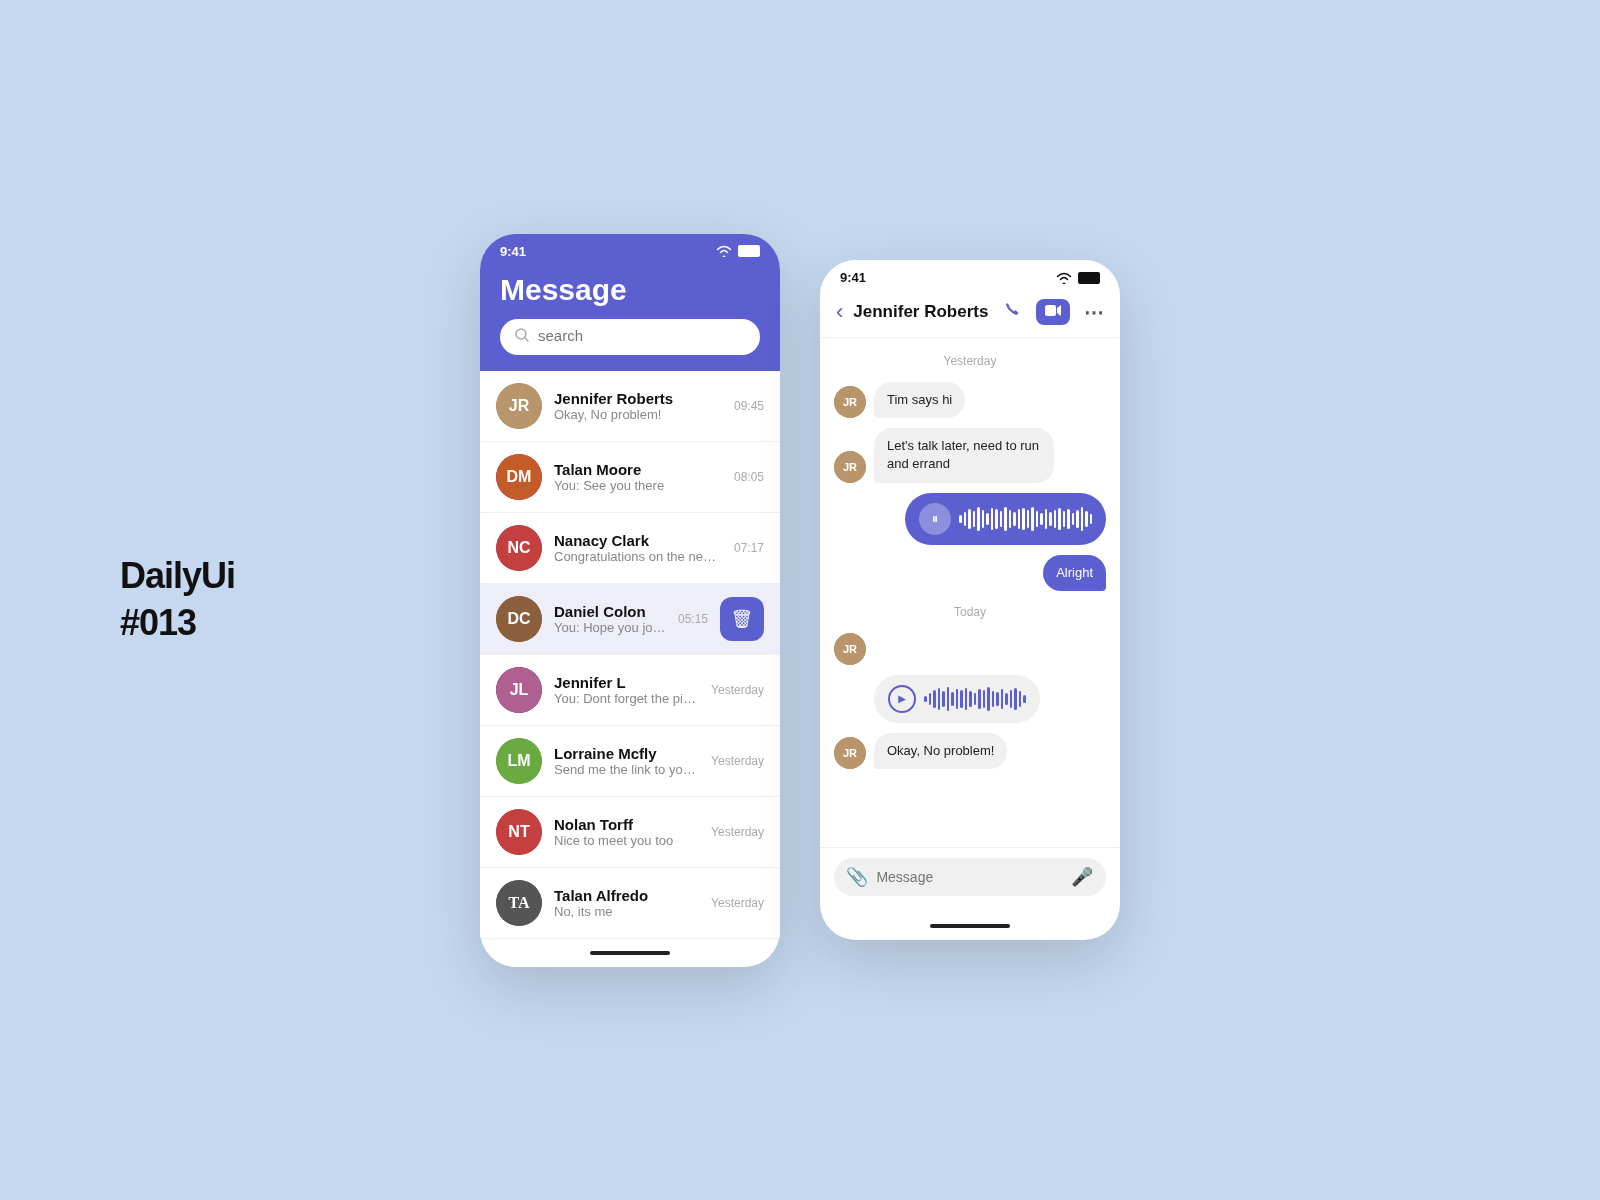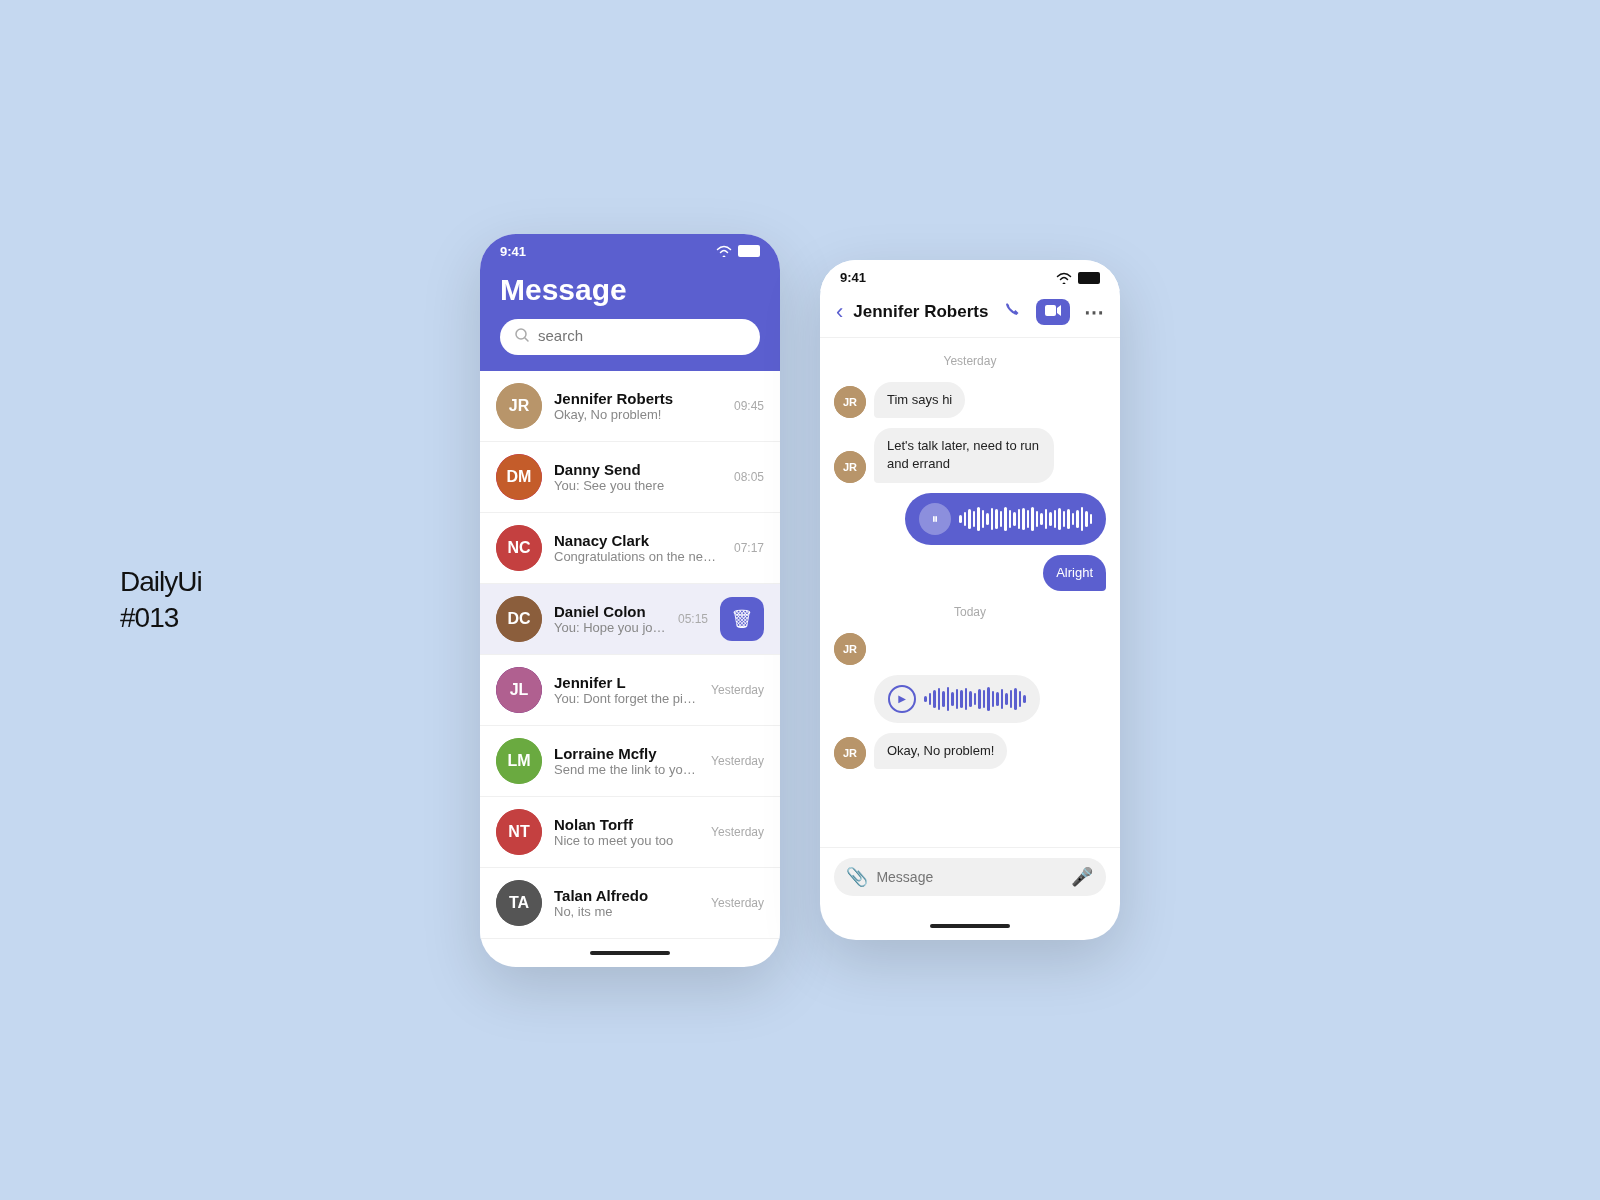--- a/index.html
+++ b/index.html
@@ -14,22 +14,22 @@
       gap: 40px;
       position: relative;
     }
 
     
     .brand {
       position: absolute;
       left: 120px;
       top: 50%;
       transform: translateY(-50%);
-      font-size: 28px;
-      font-weight: 400;
+      font-size: 36px;
+      font-weight: 700;
       line-height: 1.3;
       color: #111;
       letter-spacing: -1px;
     }
 
     
     .phone {
       border-radius: 36px;
       overflow: hidden;
       box-shadow: 0 20px 60px rgba(0,0,0,0.15);
@@ -406,21 +406,21 @@
     }
 
     
     .av-jennifer { background: #b8956a; }
     .av-danny { background: #be185d; }
     .av-nanacy { background: #c44040; }
     .av-daniel { background: #8b5e3c; }
     .av-jenniferl { background: #701a75; }
     .av-lorraine { background: #6aaa40; }
     .av-nolan { background: #c44040; }
-    .av-talan { background: #555; }
+    .av-talan { background: #555; font-family: Liberation Serif, serif; }
     .av-chat { background: #b8956a; }
 
     
     .wifi-svg { display:inline-block; vertical-align:middle; }
   </style>
 </head>
 <body>
 
 <div class="brand">
   <div>DailyUi</div>
@@ -471,21 +471,21 @@
     </div>
 
     <div class="contact-item">
       <div class="avatar av-danny">
         <svg width="46" height="46" viewBox="0 0 46 46">
             <circle cx="23" cy="23" r="23" fill="#c45c2a"></circle>
             <text x="23" y="28" text-anchor="middle" font-size="16" font-weight="700" fill="white">DM</text>
           </svg>
       </div>
       <div class="contact-info">
-        <div class="contact-name">Danny Send</div>
+        <div class="contact-name">Talan Moore</div>
         <div class="contact-preview">You: See you there</div>
       </div>
       <div class="contact-time">08:05</div>
     </div>
 
     <div class="contact-item">
       <div class="avatar av-nanacy">
         <svg width="46" height="46" viewBox="0 0 46 46">
             <circle cx="23" cy="23" r="23" fill="#c44040"></circle>
             <text x="23" y="28" text-anchor="middle" font-size="16" font-weight="700" fill="white">NC</text>

